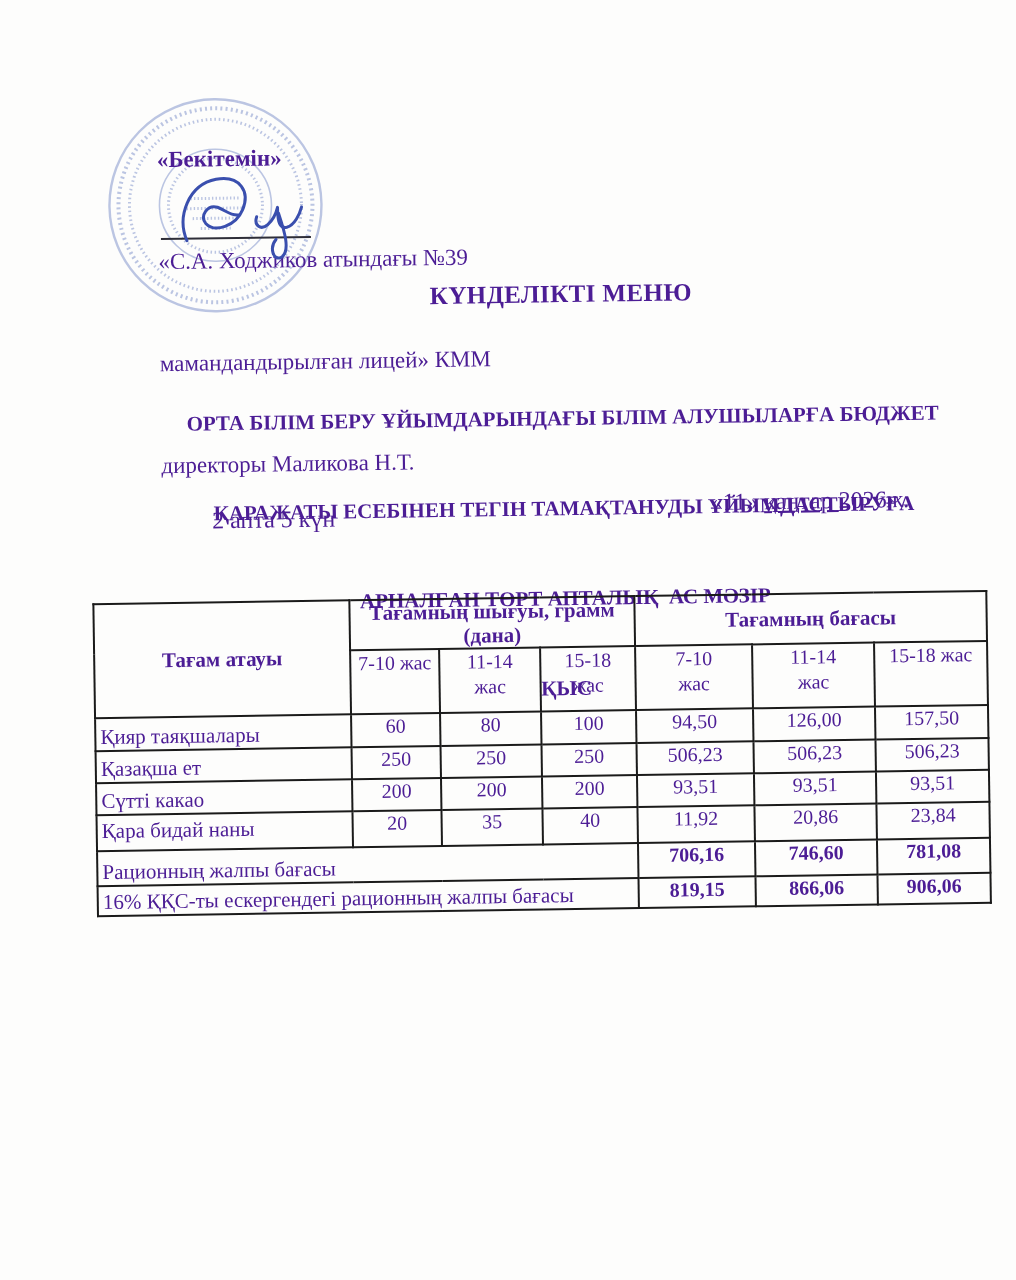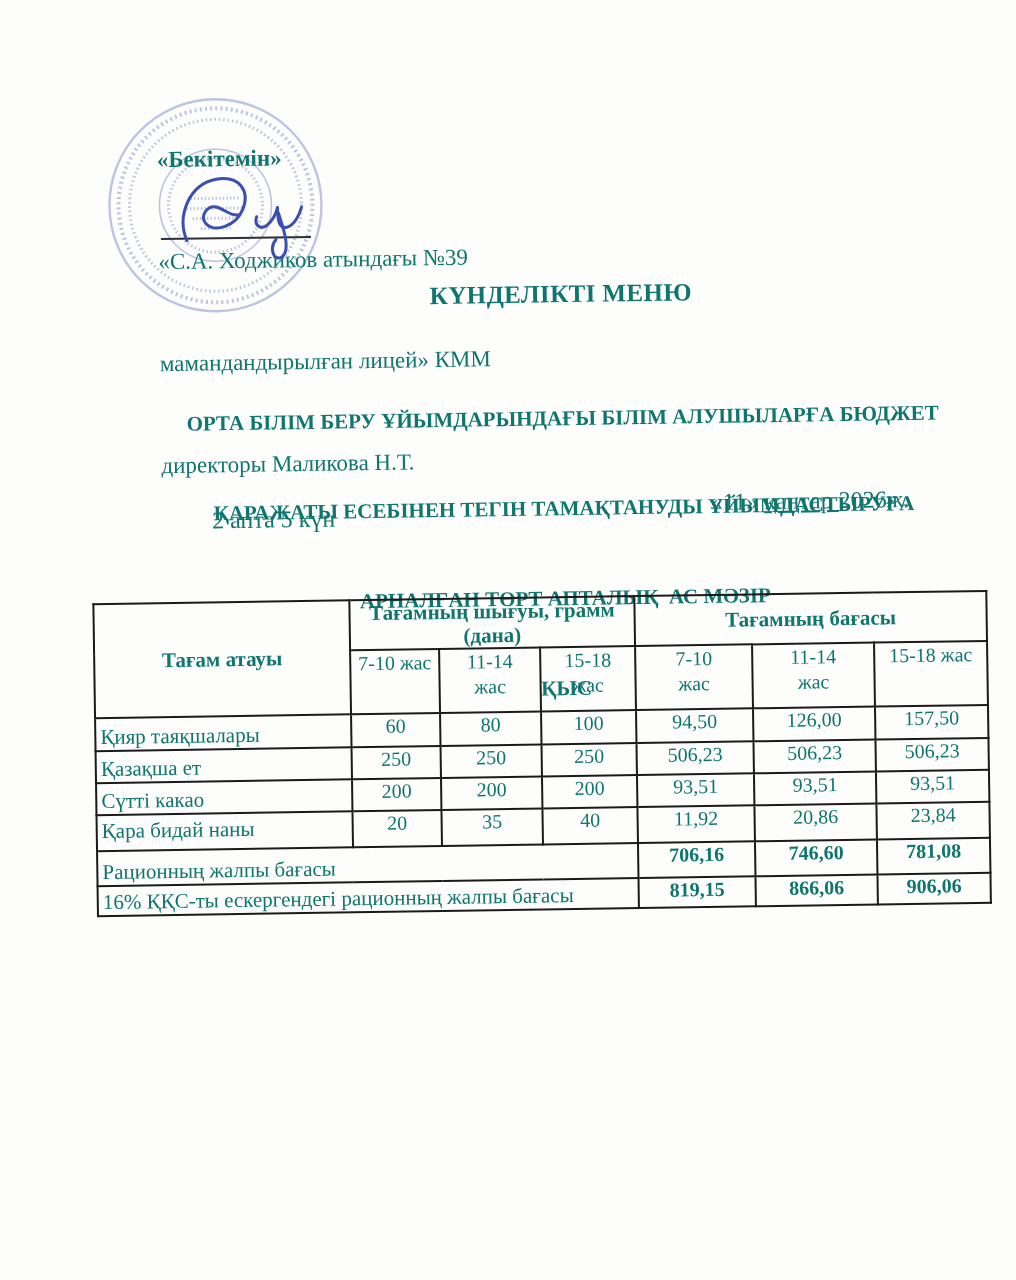--- a/index.html
+++ b/index.html
@@ -1,20 +1,20 @@
 <!DOCTYPE html>
 <html><head>
 <meta charset="utf-8">
 <style>
   html,body { margin:0; padding:0; }
   body { background:#ffffff; }
   .page {
     position:relative; width:1016px; height:1280px;
     background:#fdfdfc; overflow:hidden;
-    font-family:"Liberation Serif", serif; color:#0f766e;
+    font-family:"Liberation Serif", serif; color:#4c1d95;
   }
   .content { position:absolute; inset:0; transform:rotate(-0.85deg); transform-origin:50% 45%; }
 
   
   .approval { position:absolute; left:163px; top:70px; font-size:23px; line-height:34px; white-space:pre; }
   .approval .l0 { font-weight:bold; }
 
   
   .stamp { position:absolute; left:108px; top:88px; opacity:0.5; }
   .signature { position:absolute; left:178px; top:166px; }

